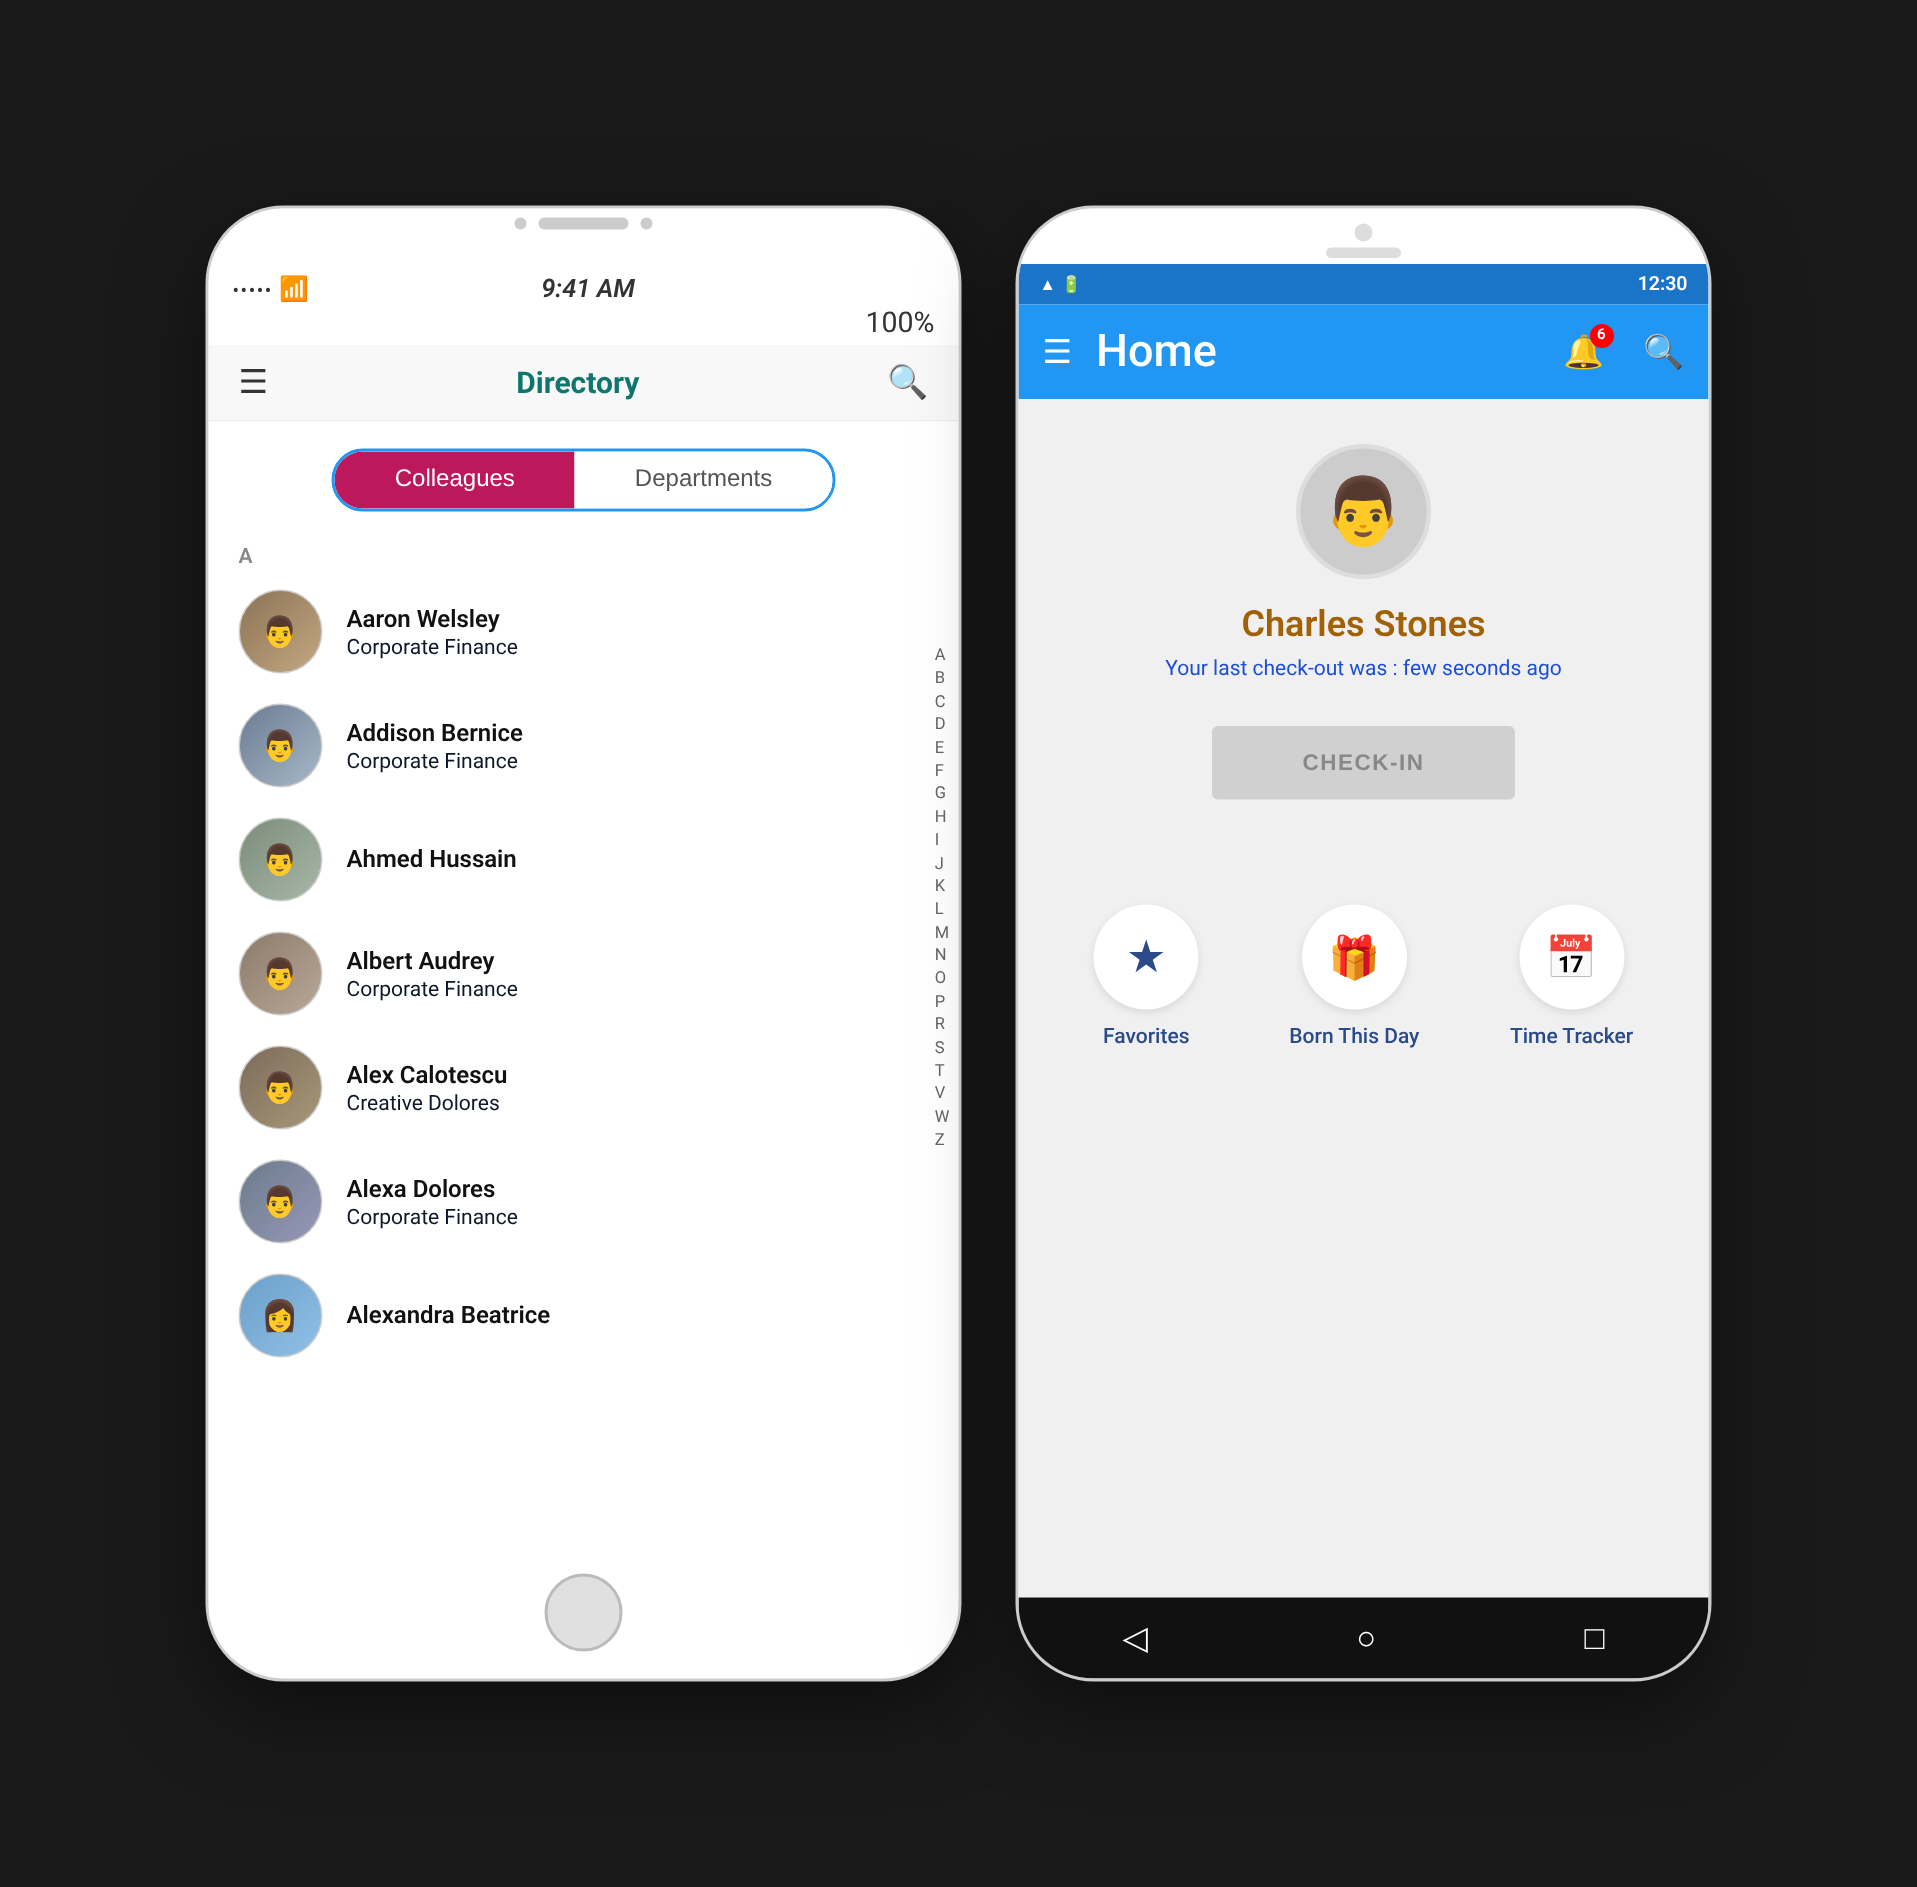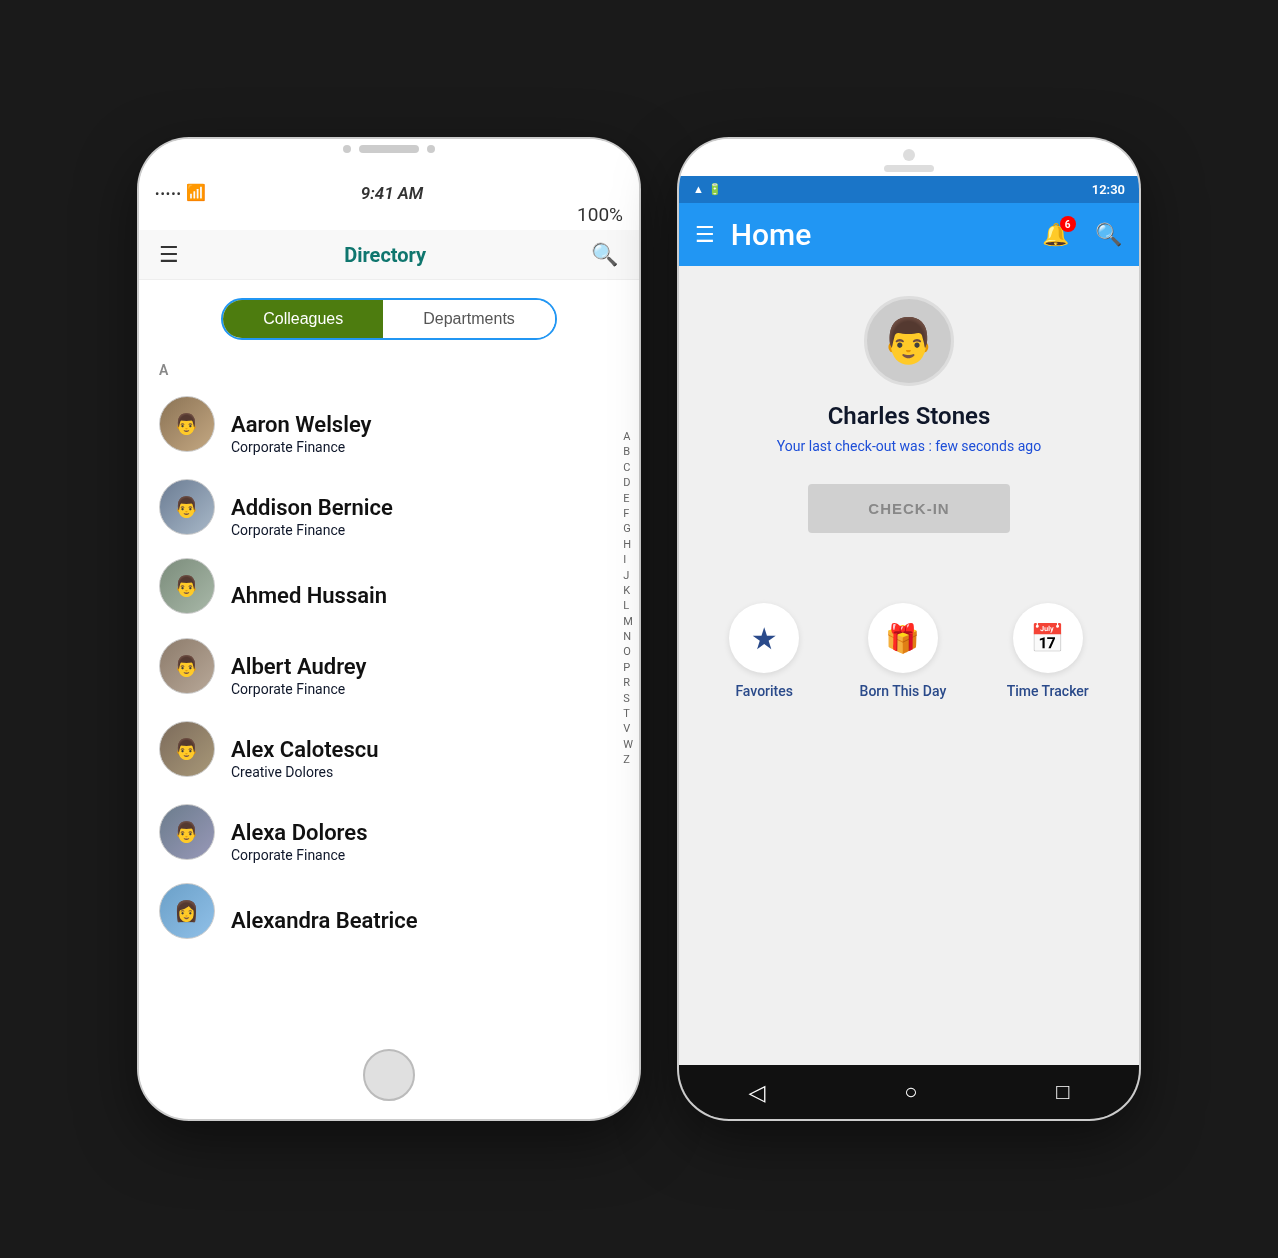--- a/index.html
+++ b/index.html
@@ -73,21 +73,21 @@
     }
     .toggle-btn {
       padding: 10px 40px;
       font-size: 16px;
       font-weight: 500;
       cursor: pointer;
       border: none;
       outline: none;
     }
     .toggle-btn.active {
-      background: #4d7c0f;
+      background: #be185d;
       color: #fff;
     }
     .toggle-btn.inactive {
       background: #fff;
       color: #555;
     }
 
     
     .alpha-index {
       position: absolute;
@@ -124,24 +124,23 @@
       overflow: hidden;
       flex-shrink: 0;
       display: flex;
       align-items: center;
       justify-content: center;
       font-size: 20px;
       color: #888;
       border: 1px solid #ccc;
     }
     .contact-info .name {
-      font-size: 22px;
+      font-size: 16px;
       font-weight: 600;
       color: #111;
-      margin-top: 20px;
     }
     .contact-info .dept {
       font-size: 14px;
       color: #0f172a;
       margin-top: 2px;
     }
 
     .home-button {
       position: absolute;
       bottom: 18px;
@@ -223,21 +222,21 @@
       align-items: center;
       justify-content: center;
       font-size: 36px;
       color: #777;
       margin-bottom: 16px;
     }
 
     .user-name {
       font-size: 24px;
       font-weight: 600;
-      color: #0f172a;
+      color: #a16207;
       margin-bottom: 8px;
     }
 
     .last-checkout {
       font-size: 14px;
       color: #1d4ed8;
       margin-bottom: 30px;
     }
 
     .checkin-btn {

